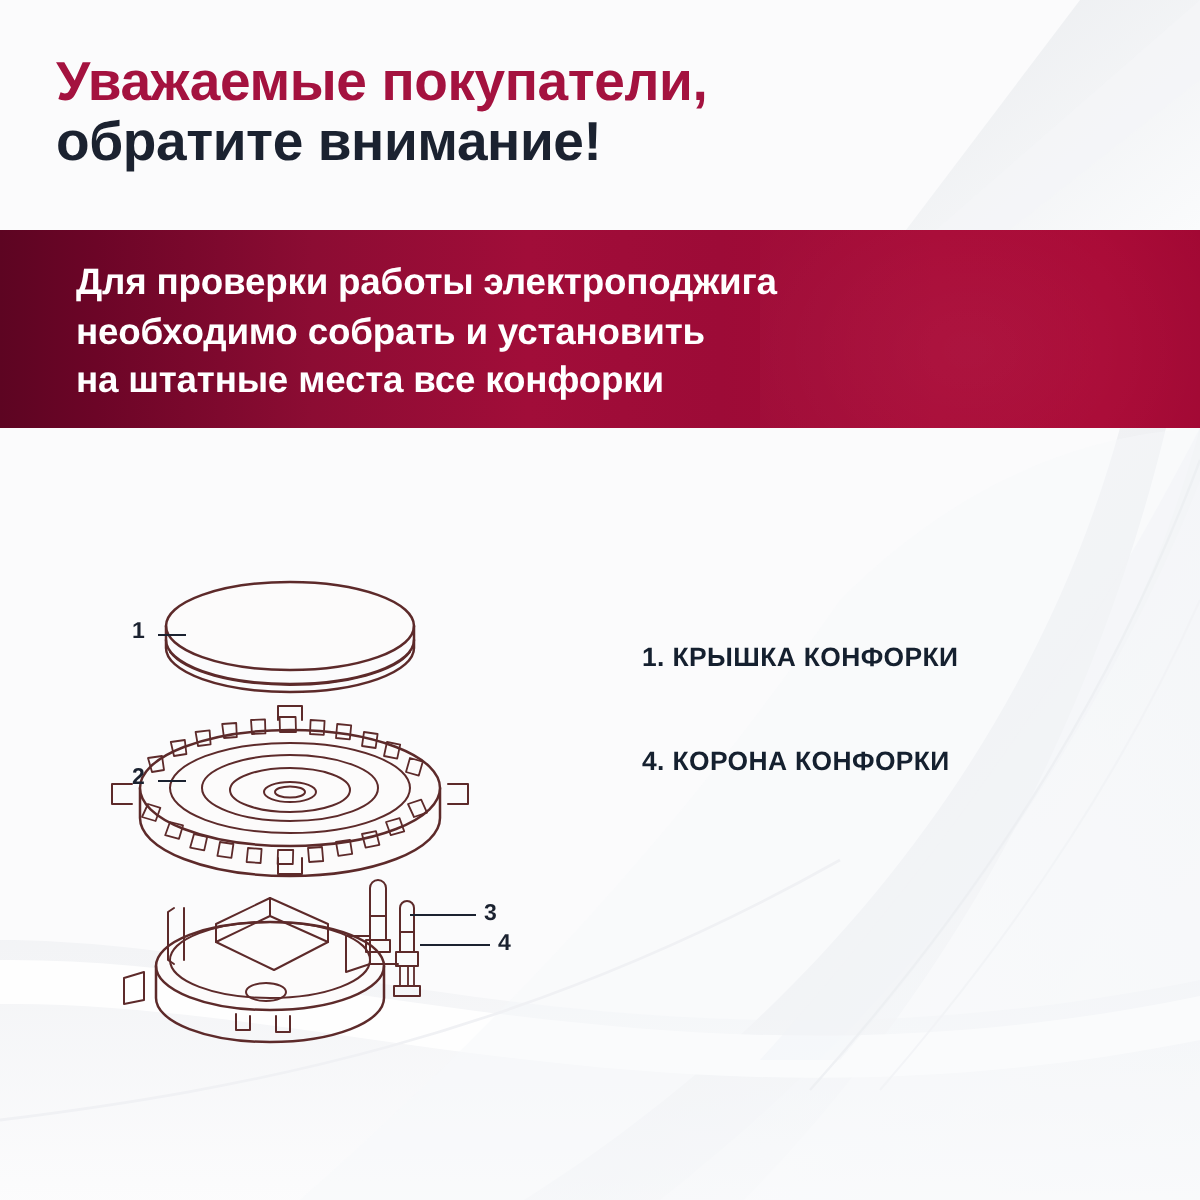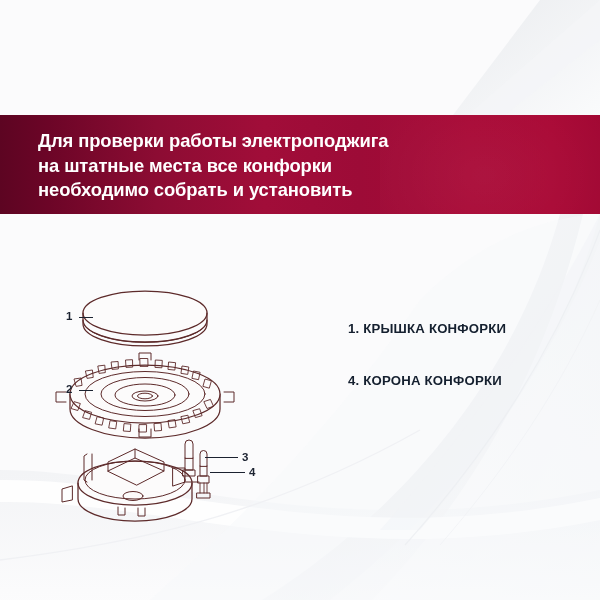--- a/index.html
+++ b/index.html
@@ -95,21 +95,20 @@
     position:absolute; left:321px; top:320px; width:260px;
   }
   .legend-item {
     font-size:13.2px;
     font-weight:bold;
     color:#15202f;
     letter-spacing:0.2px;
     white-space:nowrap;
     height:52px;
     line-height:17px;
-    margin-left:27px;
   }
 </style>
 </head>
 <body>
 
 <div id="page">
 
   <div class="bg-layer">
     <svg viewBox="0 0 600 600" xmlns="http://www.w3.org/2000/svg">
       <defs>
@@ -144,26 +143,32 @@
 
       <path d="M600,214 C540,330 470,430 380,530 L420,530 C505,430 565,330 600,240 Z" fill="#eef0f3" opacity="0.5"></path>
       <path d="M600,230 C555,350 490,450 405,545" stroke="#e4e6ea" stroke-width="1.2" fill="none" opacity="0.8"></path>
       <path d="M600,300 C560,390 505,470 440,545" stroke="#eceef1" stroke-width="1" fill="none" opacity="0.8"></path>
 
       <path d="M150,600 C240,520 330,430 420,300 C470,250 530,218 600,214 L600,600 Z" fill="#f7f8fa" opacity="0.45"></path>
       <path d="M0,560 C120,545 260,520 420,430" stroke="#f0f1f4" stroke-width="1.4" fill="none"></path>
     </svg>
   </div>
 
+  <div class="header">
+    <div class="header-title">
+      <span class="title-line1">Уважаемые покупатели,</span>
+      <span class="title-line2">обратите внимание!</span>
+    </div>
+  </div>
 
   <div class="banner">
     <div class="banner-text">
       <span>Для проверки работы электроподжига</span>
+      <span>необходимо собрать и установить</span>
       <span>на штатные места все конфорки</span>
-      <span>необходимо собрать и установить</span>
     </div>
   </div>
 
   <div class="diagram">
     <svg viewBox="0 0 270 270" xmlns="http://www.w3.org/2000/svg">
       <g fill="none" stroke="#5d2a2a" stroke-width="1.25" stroke-linecap="round" stroke-linejoin="round">
 
         <g>
           <ellipse cx="105" cy="45" rx="62" ry="22" fill="#fcfbfb"></ellipse>
           <path d="M43,45 L43,56 A62,22 0 0 0 167,56 L167,45"></path>

